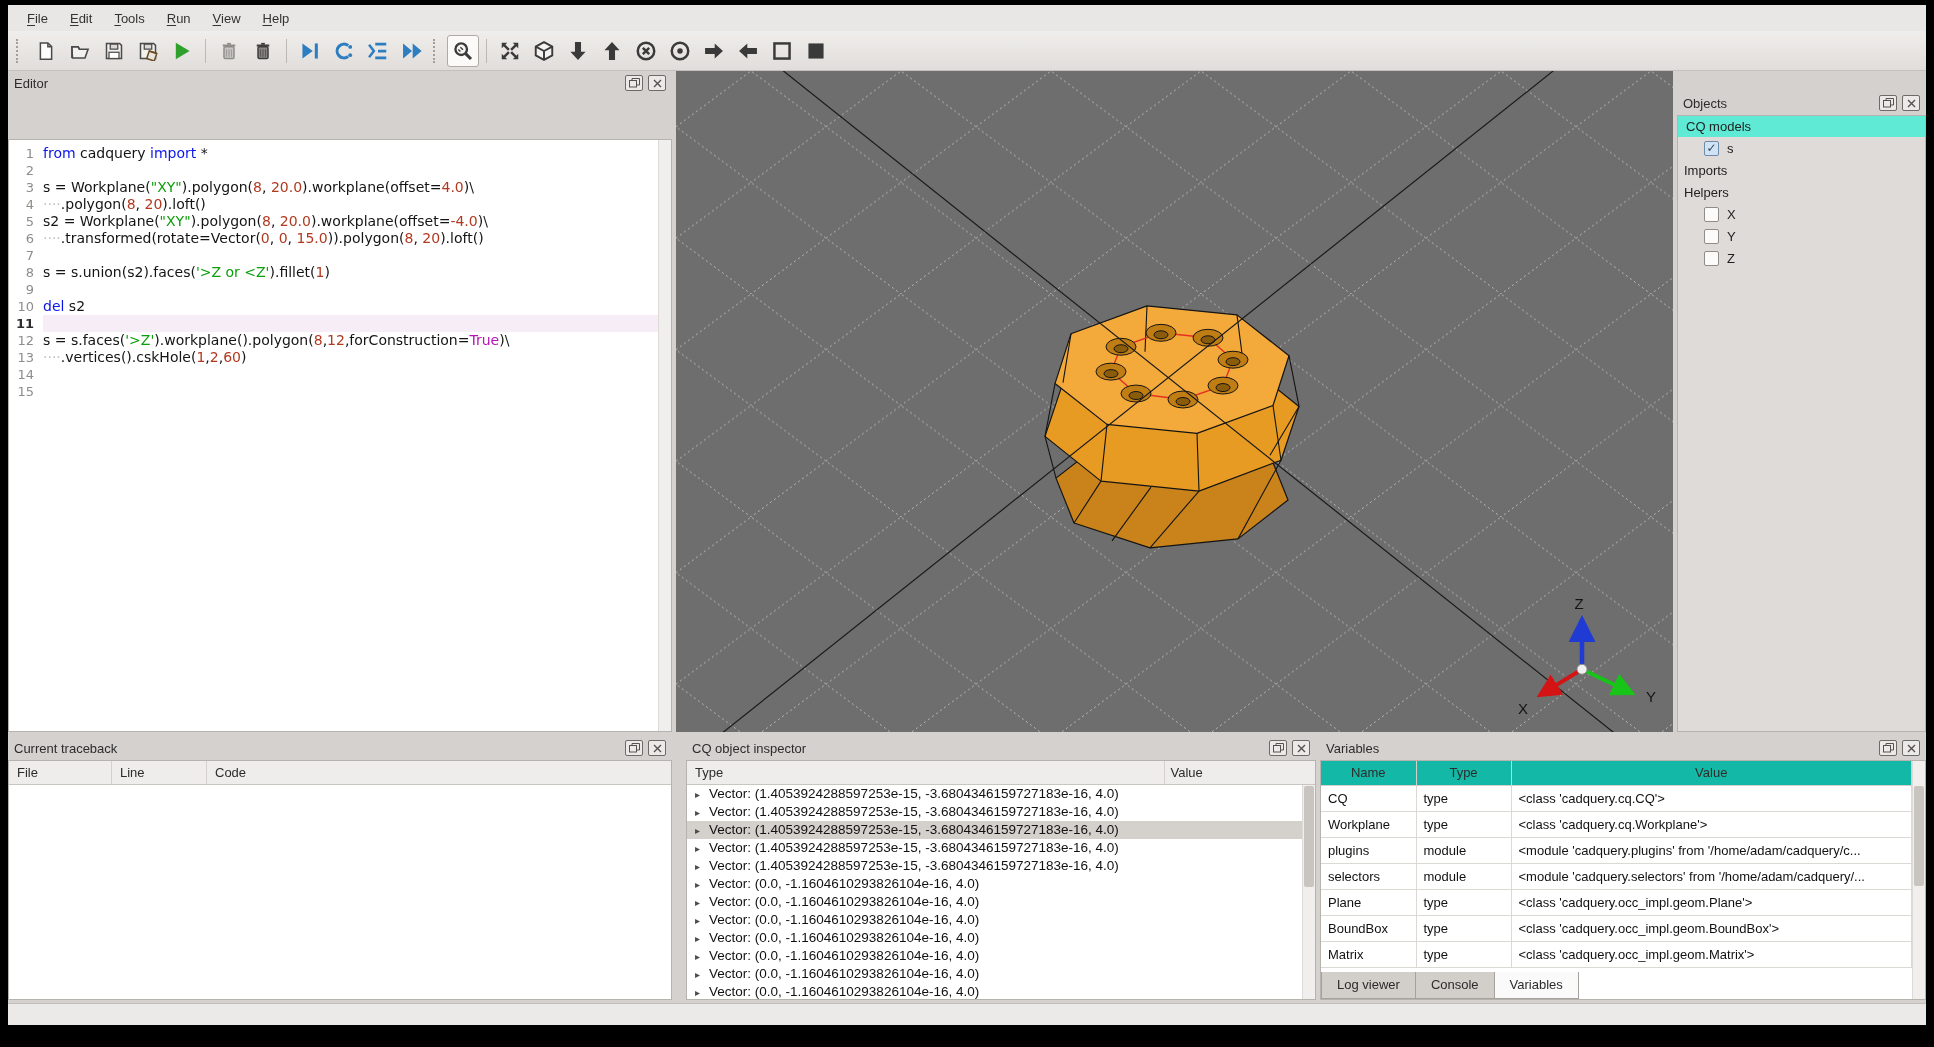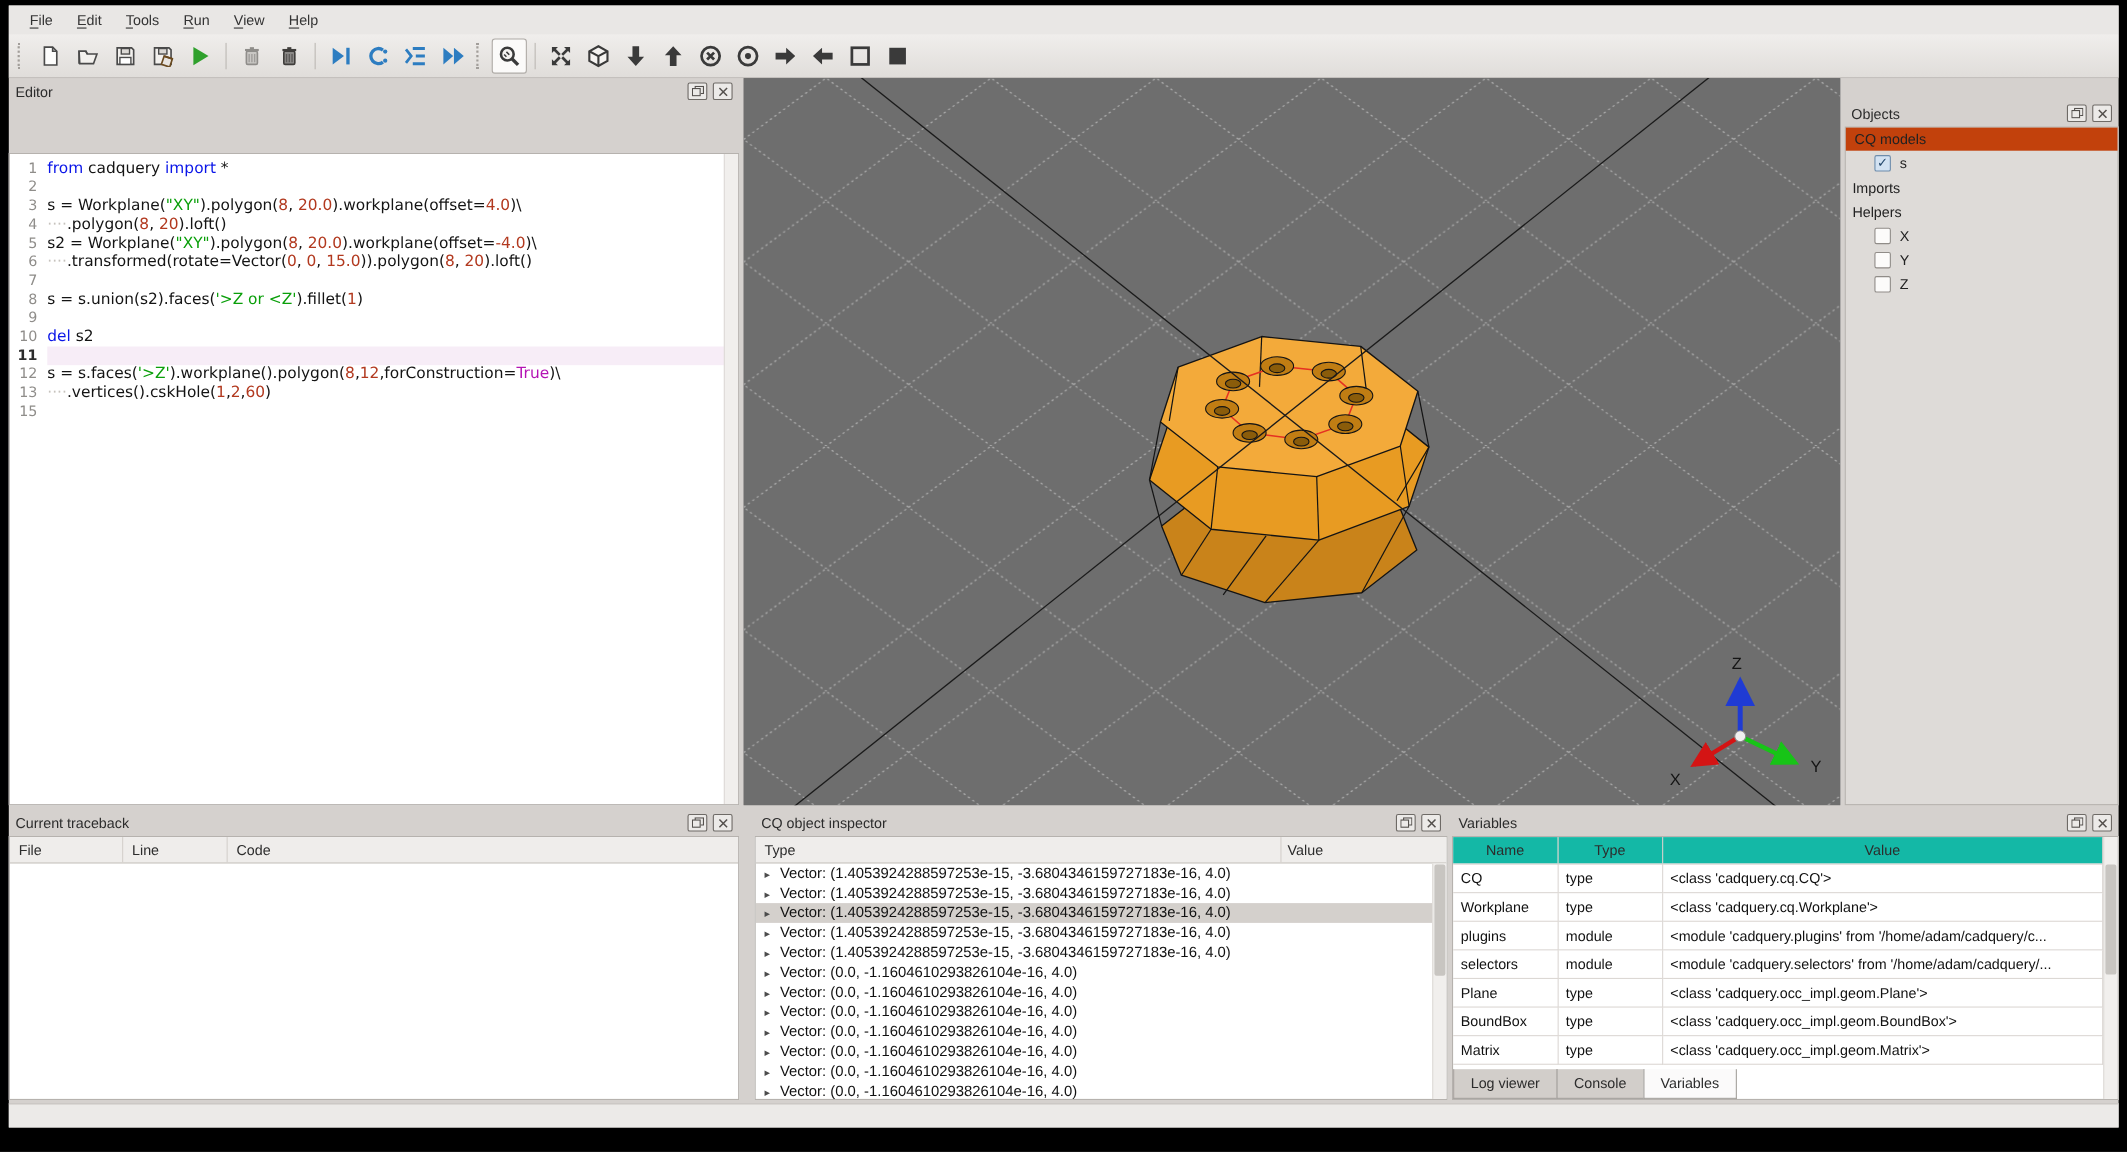--- a/index.html
+++ b/index.html
@@ -51,21 +51,21 @@
     background:#f1efed; border-left:1px solid #dedad7; }
   .vthumb { position:absolute; left:1px; right:1px; background:#c8c5c1; border-radius:2px; }
 
   
   .viewport { flex:1; background:#6e6e6e; position:relative; min-width:0; }
   .viewport svg { width:100%; height:100%; display:block; }
 
   
   .objects-dock { width:249px; flex:0 0 249px;margin-top:20px; }
   .objects-body { background:#dedbd8; border:1px solid #b6b2ae; flex:1; font-size:13px; color:#222; }
-  .tree-group { background:#c2410c; padding:3px 8px; }
+  .tree-group { background:#5eead4; padding:3px 8px; }
   .tree-row { display:flex; align-items:center; padding:2px 6px; height:22px; }
   .tree-row.indent { padding-left:26px; }
   .cbx { width:15px; height:15px; border:1px solid #908c88; background:#fcfbfa;
     margin-right:8px; display:flex; align-items:center; justify-content:center;
     font-size:12px; color:#274a6d; border-radius:2px; }
   .cbx.checked { background:#d3e2f2; border-color:#6d8cab; font-weight:bold; }
 
   
   .traceback-dock { width:664px; flex:0 0 664px; }
   .tbl-header { display:flex; height:24px; background:#efedeb; border-bottom:1px solid #c9c5c1;
@@ -298,20 +298,21 @@
             <div class="code-line"><span class="ln">4</span><span class="lt"><span class="tk-w">····</span><span class="tk-p">.polygon(</span><span class="tk-n">8</span><span class="tk-p">, </span><span class="tk-n">20</span><span class="tk-p">).loft()</span></span></div>
             <div class="code-line"><span class="ln">5</span><span class="lt"><span class="tk-p">s2 = Workplane(</span><span class="tk-s">"XY"</span><span class="tk-p">).polygon(</span><span class="tk-n">8</span><span class="tk-p">, </span><span class="tk-n">20.0</span><span class="tk-p">).workplane(offset=</span><span class="tk-n">-4.0</span><span class="tk-p">)\</span></span></div>
             <div class="code-line"><span class="ln">6</span><span class="lt"><span class="tk-w">····</span><span class="tk-p">.transformed(rotate=Vector(</span><span class="tk-n">0</span><span class="tk-p">, </span><span class="tk-n">0</span><span class="tk-p">, </span><span class="tk-n">15.0</span><span class="tk-p">)).polygon(</span><span class="tk-n">8</span><span class="tk-p">, </span><span class="tk-n">20</span><span class="tk-p">).loft()</span></span></div>
             <div class="code-line"><span class="ln">7</span><span class="lt"></span></div>
             <div class="code-line"><span class="ln">8</span><span class="lt"><span class="tk-p">s = s.union(s2).faces(</span><span class="tk-s">'&gt;Z or &lt;Z'</span><span class="tk-p">).fillet(</span><span class="tk-n">1</span><span class="tk-p">)</span></span></div>
             <div class="code-line"><span class="ln">9</span><span class="lt"></span></div>
             <div class="code-line"><span class="ln">10</span><span class="lt"><span class="tk-k">del</span><span class="tk-p"> s2</span></span></div>
             <div class="code-line current"><span class="ln">11</span><span class="lt"></span></div>
             <div class="code-line"><span class="ln">12</span><span class="lt"><span class="tk-p">s = s.faces(</span><span class="tk-s">'&gt;Z'</span><span class="tk-p">).workplane().polygon(</span><span class="tk-n">8</span><span class="tk-p">,</span><span class="tk-n">12</span><span class="tk-p">,forConstruction=</span><span class="tk-b">True</span><span class="tk-p">)\</span></span></div>
             <div class="code-line"><span class="ln">13</span><span class="lt"><span class="tk-w">····</span><span class="tk-p">.vertices().cskHole(</span><span class="tk-n">1</span><span class="tk-p">,</span><span class="tk-n">2</span><span class="tk-p">,</span><span class="tk-n">60</span><span class="tk-p">)</span></span></div>
+            <div class="code-line"><span class="ln">14</span><span class="lt"></span></div>
             <div class="code-line"><span class="ln">15</span><span class="lt"></span></div>
           </div>
         <div class="vscroll"></div>
       </div>
     </div>
 
     <div class="viewport">
       <svg viewBox="0 0 997 664" preserveAspectRatio="none">
         <defs>
           <pattern id="iso" width="150" height="112" patternUnits="userSpaceOnUse">

